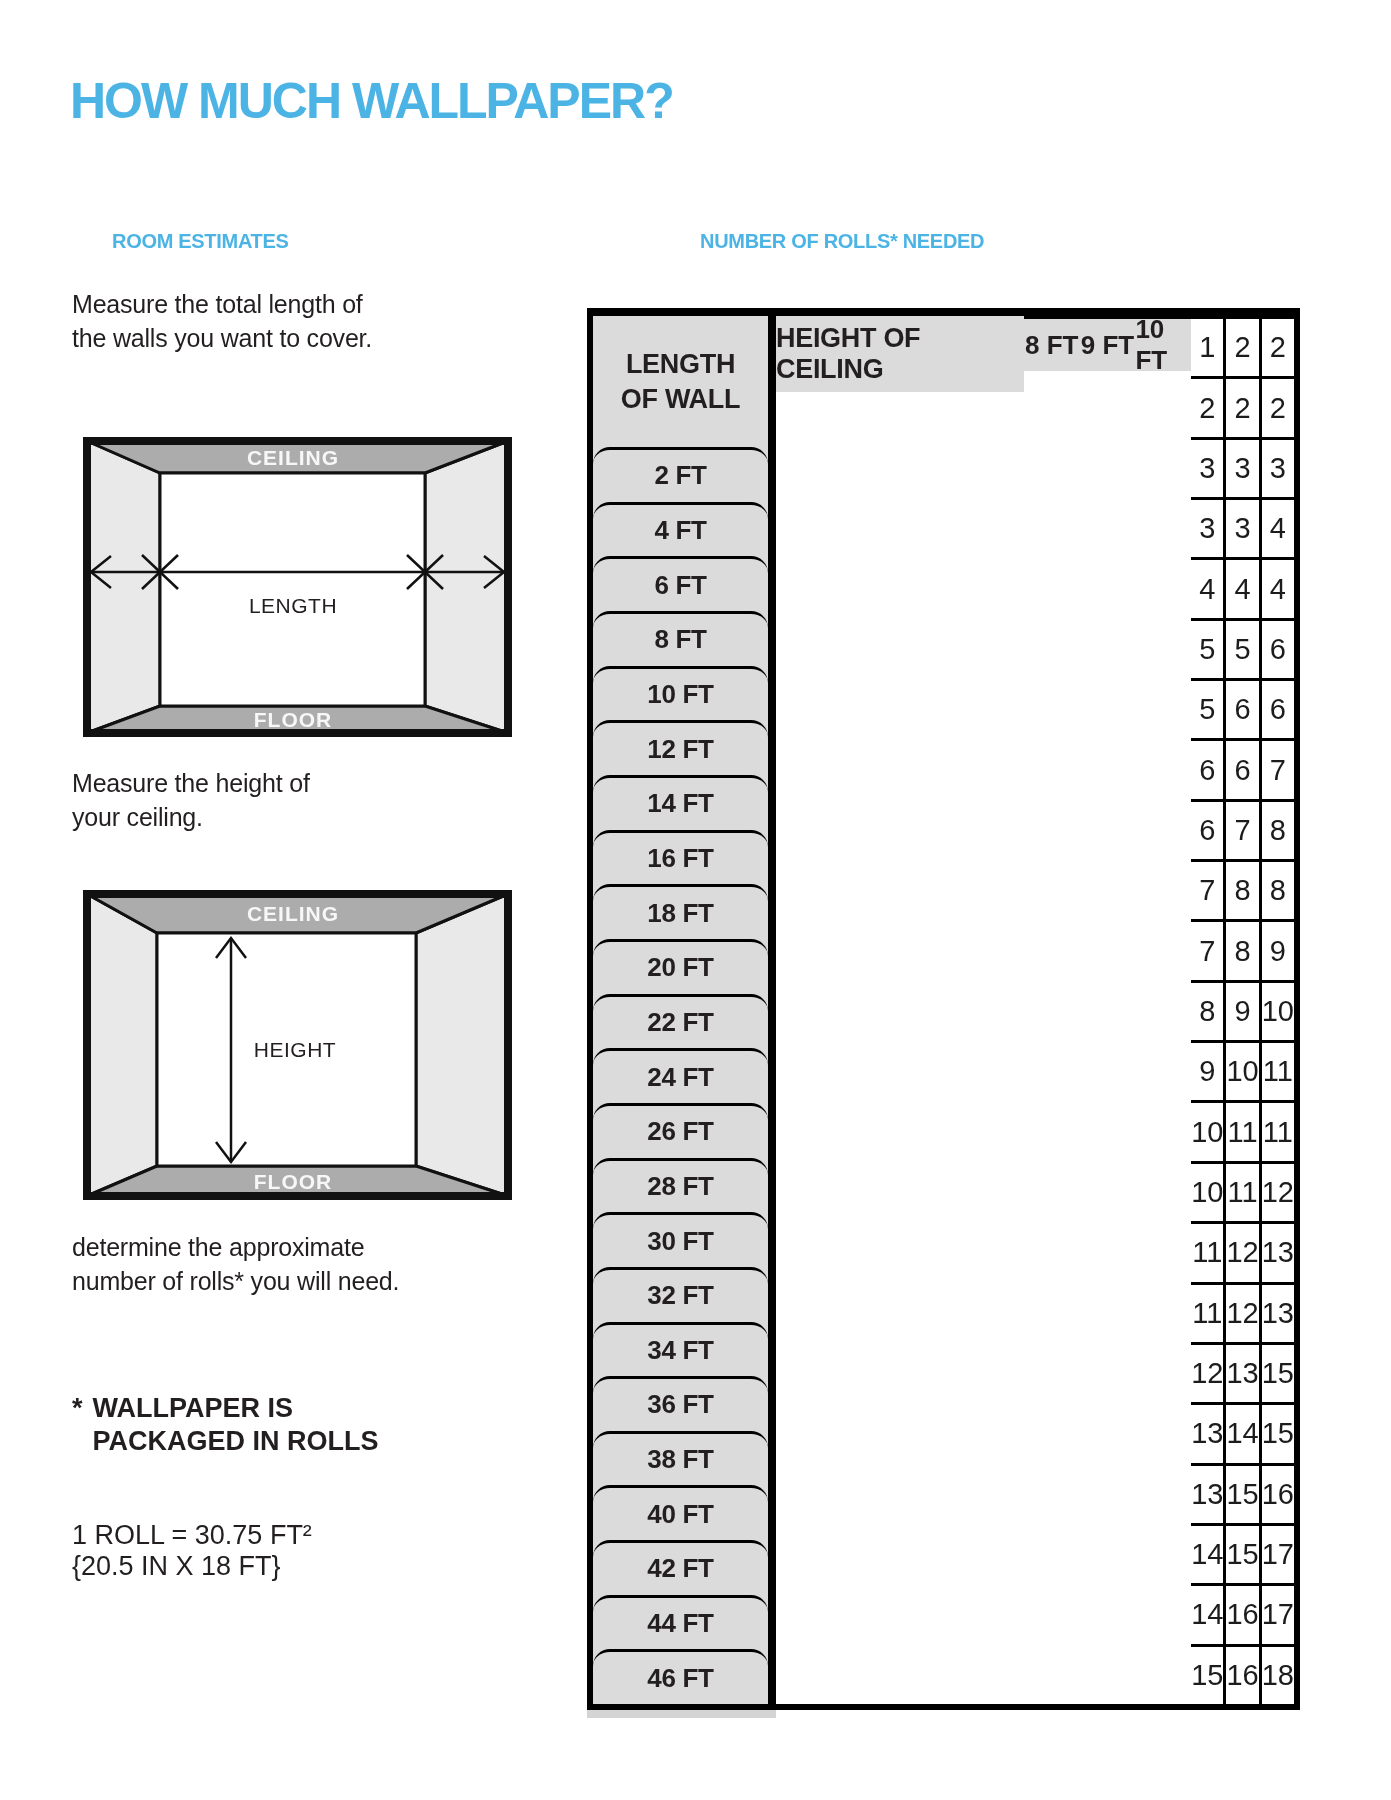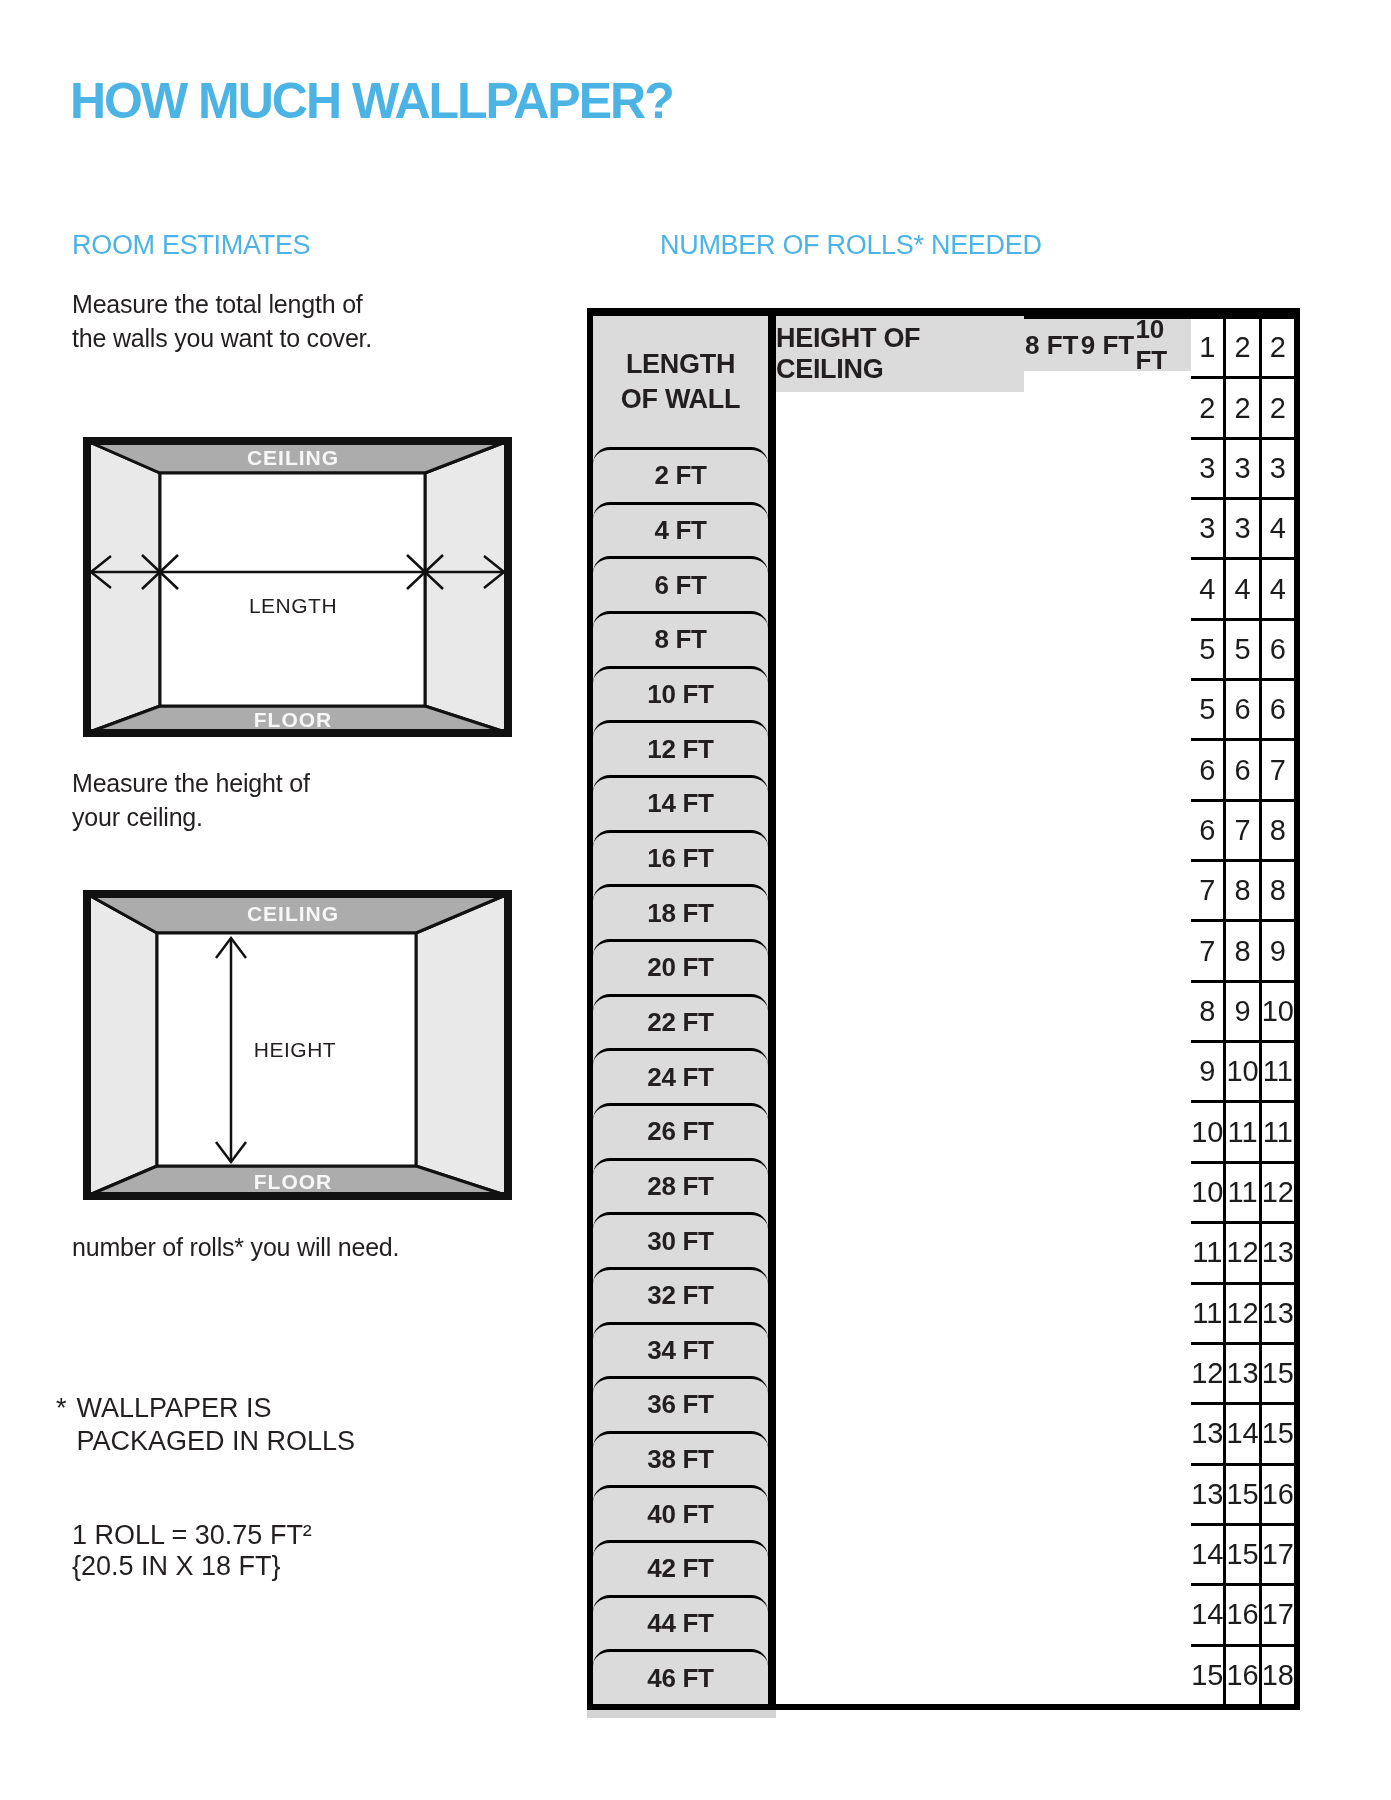--- a/index.html
+++ b/index.html
@@ -9,32 +9,33 @@
     font-family:"Liberation Sans",sans-serif;color:var(--ink,#231f20);
   }
   .abs{position:absolute}
 
   .page-title{
     left:70px;top:72px;
     font-size:50px;font-weight:bold;letter-spacing:-2px;
     color:var(--accent,#4bb4e5);
   }
   .sec-head{
-    font-size:27px;font-weight:normal;letter-spacing:-0.3px;
+    font-size:20px;font-weight:bold;letter-spacing:-0.3px;
     color:var(--accent,#4bb4e5);
+    margin-left:40px;
   }
   .room-estimates{left:72px;top:230px}
   .rolls-heading{left:660px;top:230px}
 
   .para{font-size:25px;line-height:34px;letter-spacing:-0.2px;color:var(--ink,#231f20)}
   .para1{left:72px;top:287px}
   .para2{left:72px;top:766px}
   .para3{left:72px;top:1230px}
 
-  .note{left:56px;top:1392px;font-size:27px;font-weight:normal;line-height:33px}
+  .note{left:72px;top:1392px;font-size:27px;font-weight:bold;line-height:33px}
   .note .note-body{display:inline-block;vertical-align:top;margin-left:10px}
   .rollinfo{left:72px;top:1520px;font-size:27px;font-weight:normal;line-height:31px}
 
   .diagram1{left:83px;top:437px}
   .diagram2{left:83px;top:890px}
   .wall-side{fill:var(--wallside,#e9e9e9);stroke:#111;stroke-width:3}
   .wall-face{fill:var(--wallface,#acacac);stroke:#111;stroke-width:3}
   .back-wall{fill:#ffffff;stroke:#111;stroke-width:3}
   .frame{fill:none;stroke:#111;stroke-width:8}
   .dim-line{stroke:#111;stroke-width:2.5;fill:none}
@@ -122,20 +123,21 @@
   <text class="diag-label-white" x="210" y="299" text-anchor="middle">FLOOR</text>
   <g>
     <line class="dim-line" x1="148" y1="48" x2="148" y2="272"></line>
     <polyline class="dim-line" points="133,68 148,48 163,68"></polyline>
     <polyline class="dim-line" points="133,252 148,272 163,252"></polyline>
   </g>
   <text class="diag-label-dark" x="212" y="167" text-anchor="middle">HEIGHT</text>
 </svg>
 
 <div class="abs para para3">
+  <div>determine the approximate</div>
   <div>number of rolls* you will need.</div>
 </div>
 
 <div class="abs note">
   <span>*</span><span class="note-body"><span>WALLPAPER IS</span><br><span>PACKAGED IN ROLLS</span></span>
 </div>
 
 <div class="abs rollinfo">
   <div>1 ROLL = 30.75 FT²</div>
   <div>{20.5 IN X 18 FT}</div>

